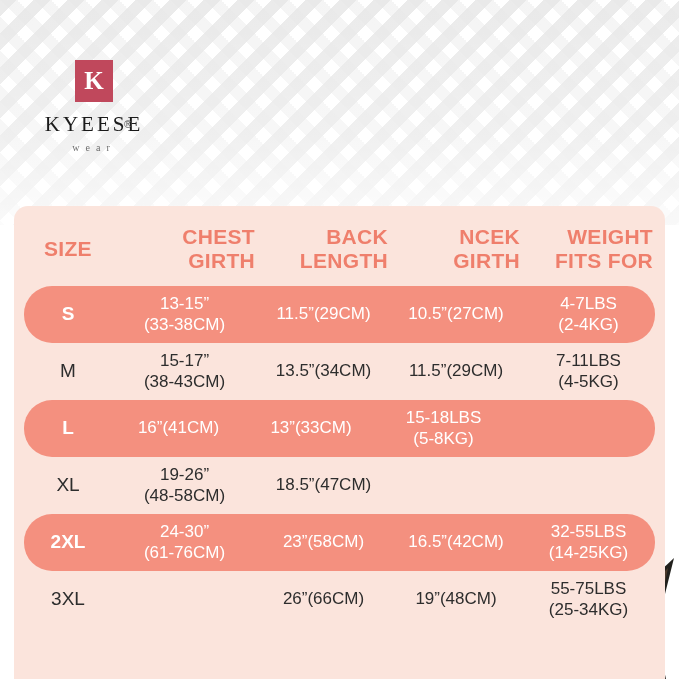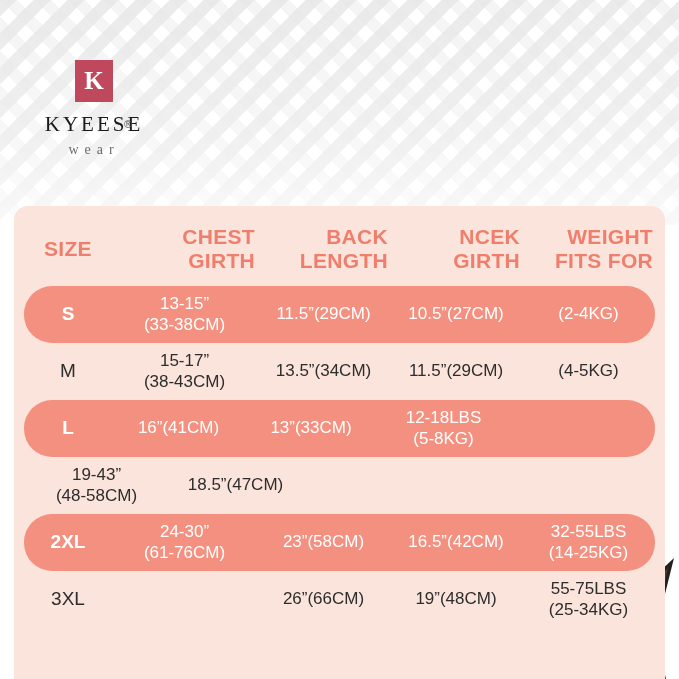--- a/index.html
+++ b/index.html
@@ -77,21 +77,21 @@
   }
   .brand-name {
     font-family: "Liberation Serif", serif;
     font-size: 21px;
     letter-spacing: 3px;
     color: #1a1a1a;
     line-height: 1;
   }
   .brand-sub {
     font-family: "Liberation Serif", serif;
-    font-size: 14px;
+    font-size: 10px;
     letter-spacing: 6px;
     color: #6b6b6b;
     margin-top: 7px;
   }
 
   
   .dogs {
     position: absolute;
     left: 160px;
     bottom: 0;
@@ -352,58 +352,61 @@
         <span class="ln">13-15”</span>
         <span class="ln">(33-38CM)</span>
       </div>
       <div class="cell c-back">
         <span class="ln">11.5”(29CM)</span>
       </div>
       <div class="cell c-neck">
         <span class="ln">10.5”(27CM)</span>
       </div>
       <div class="cell c-weight">
+        <span class="ln">4-7LBS</span>
         <span class="ln">(2-4KG)</span>
       </div>
     </div>
 
     <div class="row plain">
       <div class="cell c-size size-label">M</div>
       <div class="cell c-chest">
         <span class="ln">15-17”</span>
         <span class="ln">(38-43CM)</span>
       </div>
       <div class="cell c-back">
         <span class="ln">13.5”(34CM)</span>
       </div>
       <div class="cell c-neck">
         <span class="ln">11.5”(29CM)</span>
       </div>
       <div class="cell c-weight">
+        <span class="ln">7-11LBS</span>
         <span class="ln">(4-5KG)</span>
       </div>
     </div>
 
     <div class="row highlight">
       <div class="cell c-size size-label">L</div>
       <div class="cell c-back">
         <span class="ln">16”(41CM)</span>
       </div>
       <div class="cell c-neck">
         <span class="ln">13”(33CM)</span>
       </div>
       <div class="cell c-weight">
-        <span class="ln">12-18LBS</span>
+        <span class="ln">15-18LBS</span>
         <span class="ln">(5-8KG)</span>
       </div>
     </div>
 
     <div class="row plain">
+      <div class="cell c-size size-label">XL</div>
       <div class="cell c-chest">
-        <span class="ln">19-43”</span>
+        <span class="ln">19-26”</span>
         <span class="ln">(48-58CM)</span>
       </div>
       <div class="cell c-back">
         <span class="ln">18.5”(47CM)</span>
       </div>
     </div>
 
     <div class="row highlight">
       <div class="cell c-size size-label">2XL</div>
       <div class="cell c-chest">

